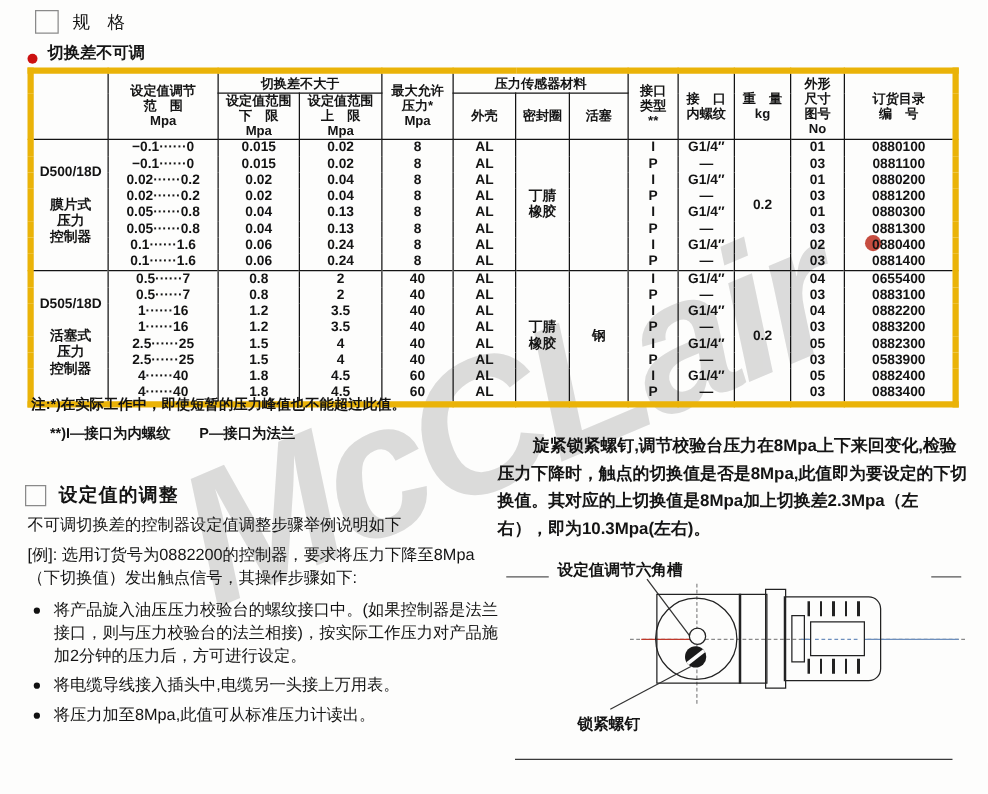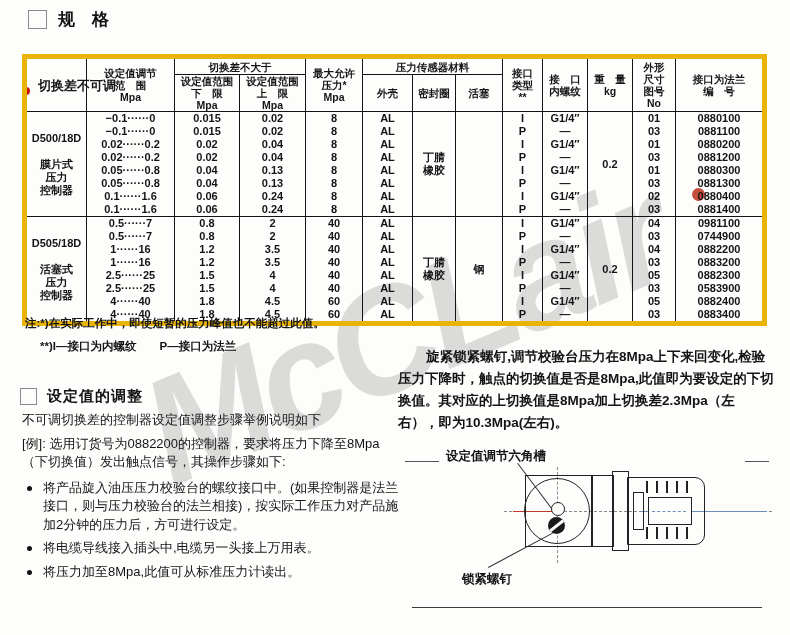--- a/index.html
+++ b/index.html
@@ -10,22 +10,22 @@
   .watermark{position:absolute;left:118px;top:360px;font-size:150px;font-weight:bold;font-style:italic;
              letter-spacing:-6px;color:#8f8f8f;opacity:.30;white-space:nowrap;
              transform:rotate(-23deg);transform-origin:left top;z-index:0;pointer-events:none;}
   .wm-dot{position:absolute;left:692px;top:188px;width:13px;height:13px;border-radius:50%;
           background:#c03a2b;opacity:.9;z-index:0;}
 
   
   .sec1-head{position:absolute;left:28px;top:8px;display:flex;align-items:center;gap:11px;z-index:1;}
   .checkbox{width:17px;height:17px;border:1.6px solid #8a8a8a;background:transparent;}
   .checkbox.small{width:15px;height:15px;}
-  .sec1-title{font-size:17px;font-weight:bold;}
-  .bullet-line{position:absolute;left:22px;top:33px;display:flex;align-items:flex-end;gap:8px;z-index:1;margin-top:44px;}
+  .sec1-title{font-size:14px;font-weight:normal;}
+  .bullet-line{position:absolute;left:22px;top:33px;display:flex;align-items:flex-end;gap:8px;z-index:1;}
   .red-dot{width:8px;height:8px;border-radius:50%;background:#cc1111;}
   .bullet-text{font-size:13px;font-weight:bold;}
 
   
   table.spec{position:absolute;left:22px;top:54px;width:740px;border-collapse:collapse;
              table-layout:fixed;z-index:1;border:5px solid #eab308;background:transparent;}
   table.spec th,table.spec td{border:1px solid #141414;padding:0;text-align:center;
              vertical-align:middle;overflow:hidden;}
   table.spec thead th{font-size:10.5px;line-height:12px;font-weight:bold;white-space:pre-line;}
   table.spec thead tr.t1{height:18px;}
@@ -129,21 +129,21 @@
 类型
 **</th>
         <th rowspan="2">接　口
 内螺纹</th>
         <th rowspan="2">重　量
 kg</th>
         <th rowspan="2">外形
 尺寸
 图号
 No</th>
-        <th rowspan="2">接口为法兰
+        <th rowspan="2">订货目录
 编　号</th>
       </tr>
       <tr class="t2">
         <th>设定值范围
 下　限
 Mpa</th>
         <th>设定值范围
 上　限
 Mpa</th>
         <th>外壳</th>
@@ -260,32 +260,32 @@
           <td>2</td>
           <td>40</td>
           <td>AL</td>
           <td rowspan="8">丁腈
 橡胶</td>
           <td rowspan="8">钢</td>
           <td>I</td>
           <td>G1/4″</td>
           <td rowspan="8">0.2</td>
           <td>04</td>
-          <td>0981100</td>
+          <td>0655400</td>
         </tr>
         <tr>
           <td>0.5······7</td>
           <td>0.8</td>
           <td>2</td>
           <td>40</td>
           <td>AL</td>
           <td>P</td>
           <td>—</td>
           <td>03</td>
-          <td>0744900</td>
+          <td>0883100</td>
         </tr>
         <tr>
           <td>1······16</td>
           <td>1.2</td>
           <td>3.5</td>
           <td>40</td>
           <td>AL</td>
           <td>I</td>
           <td>G1/4″</td>
           <td>04</td>

